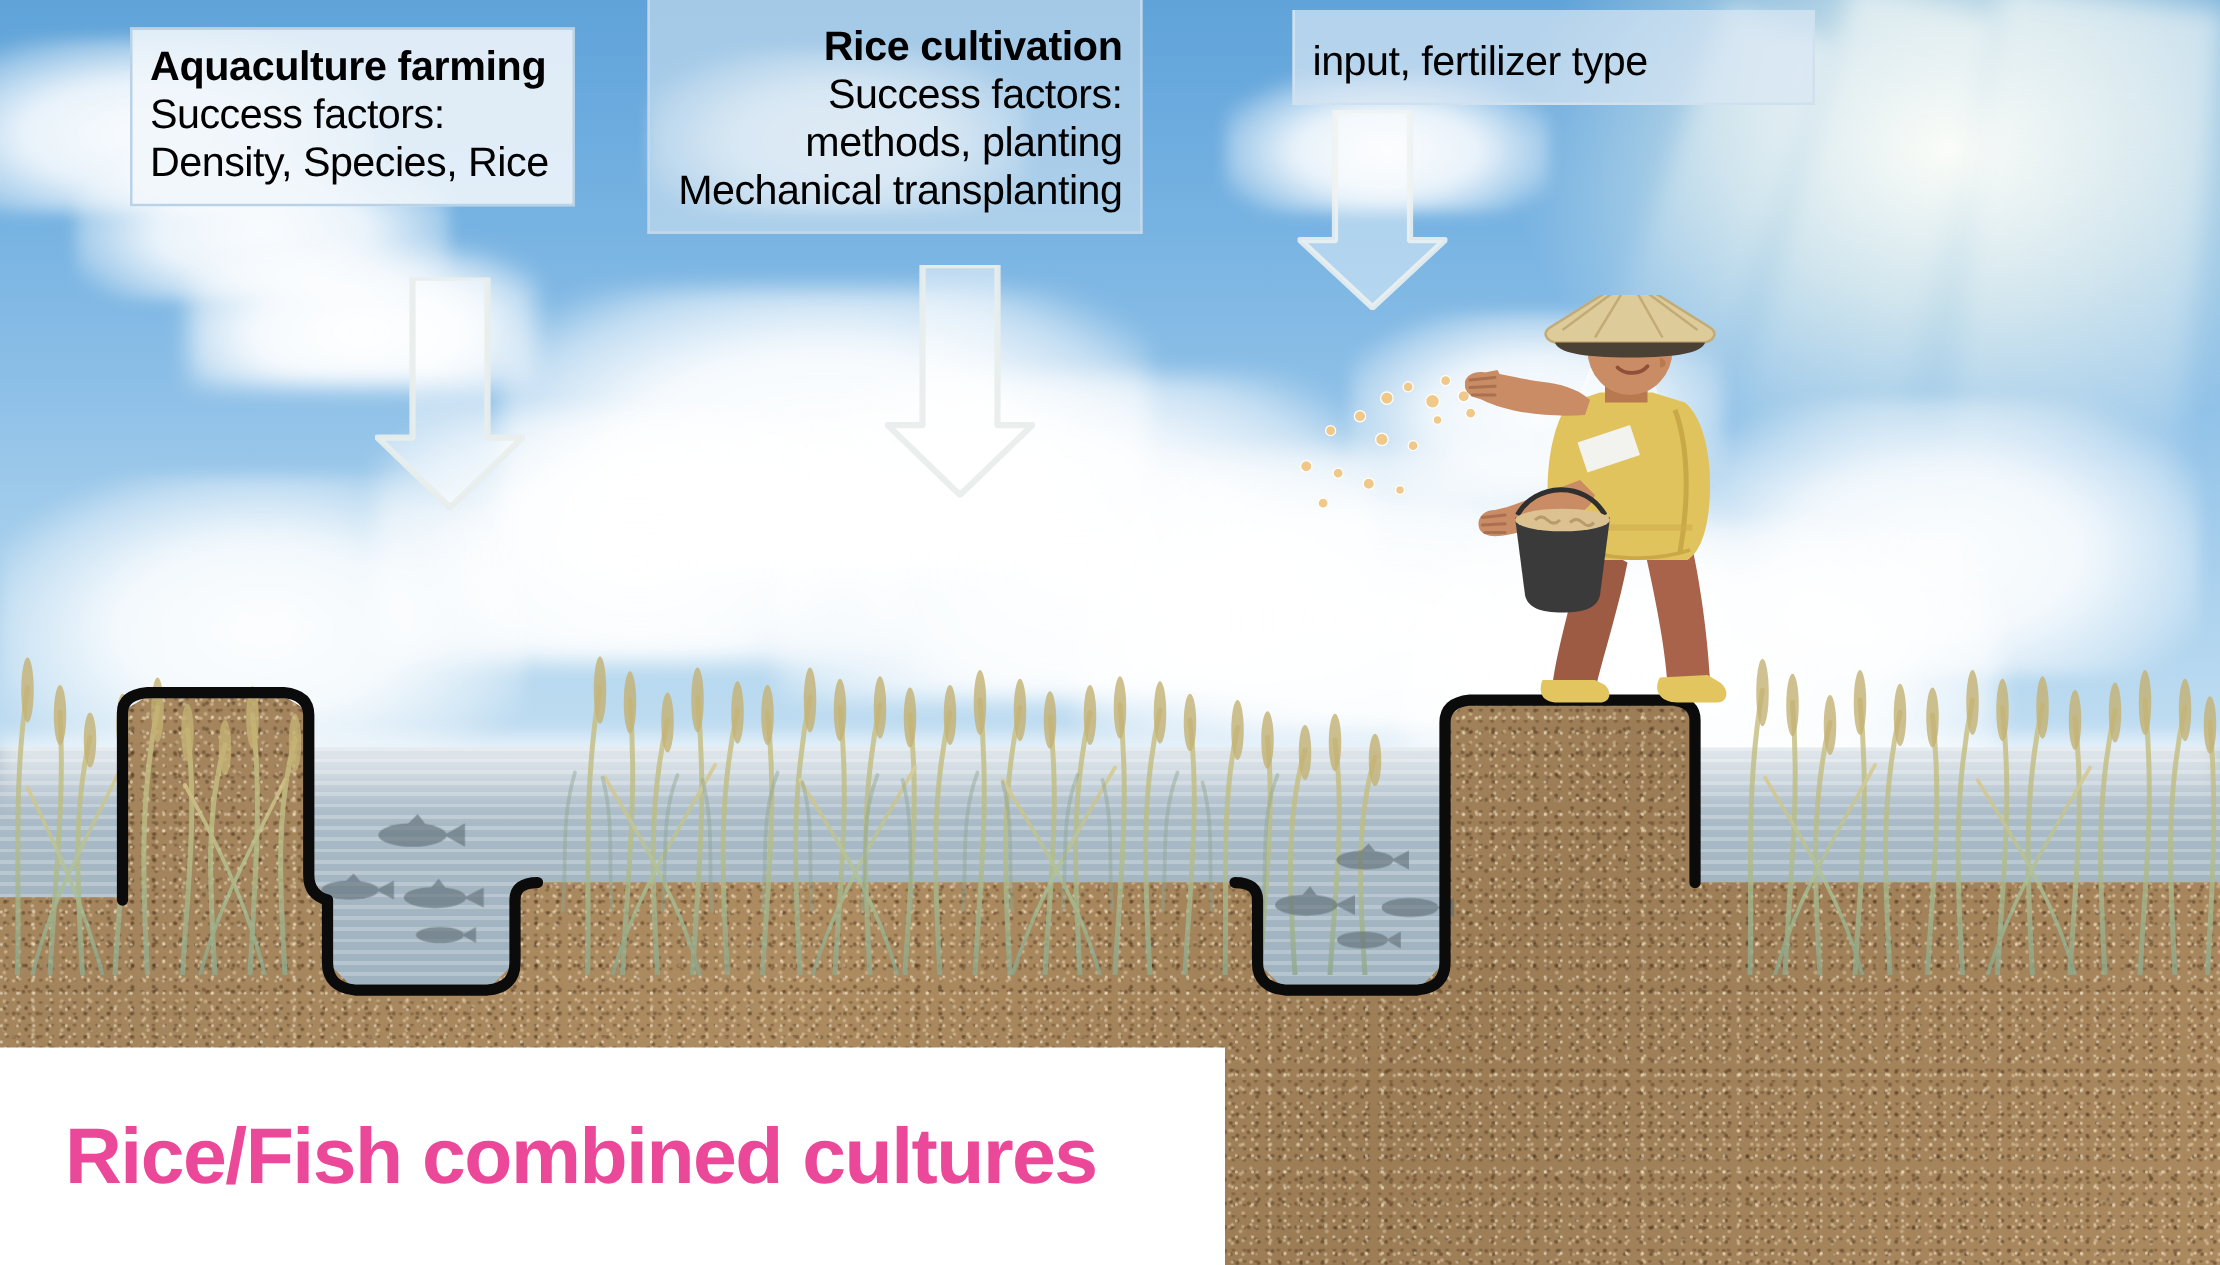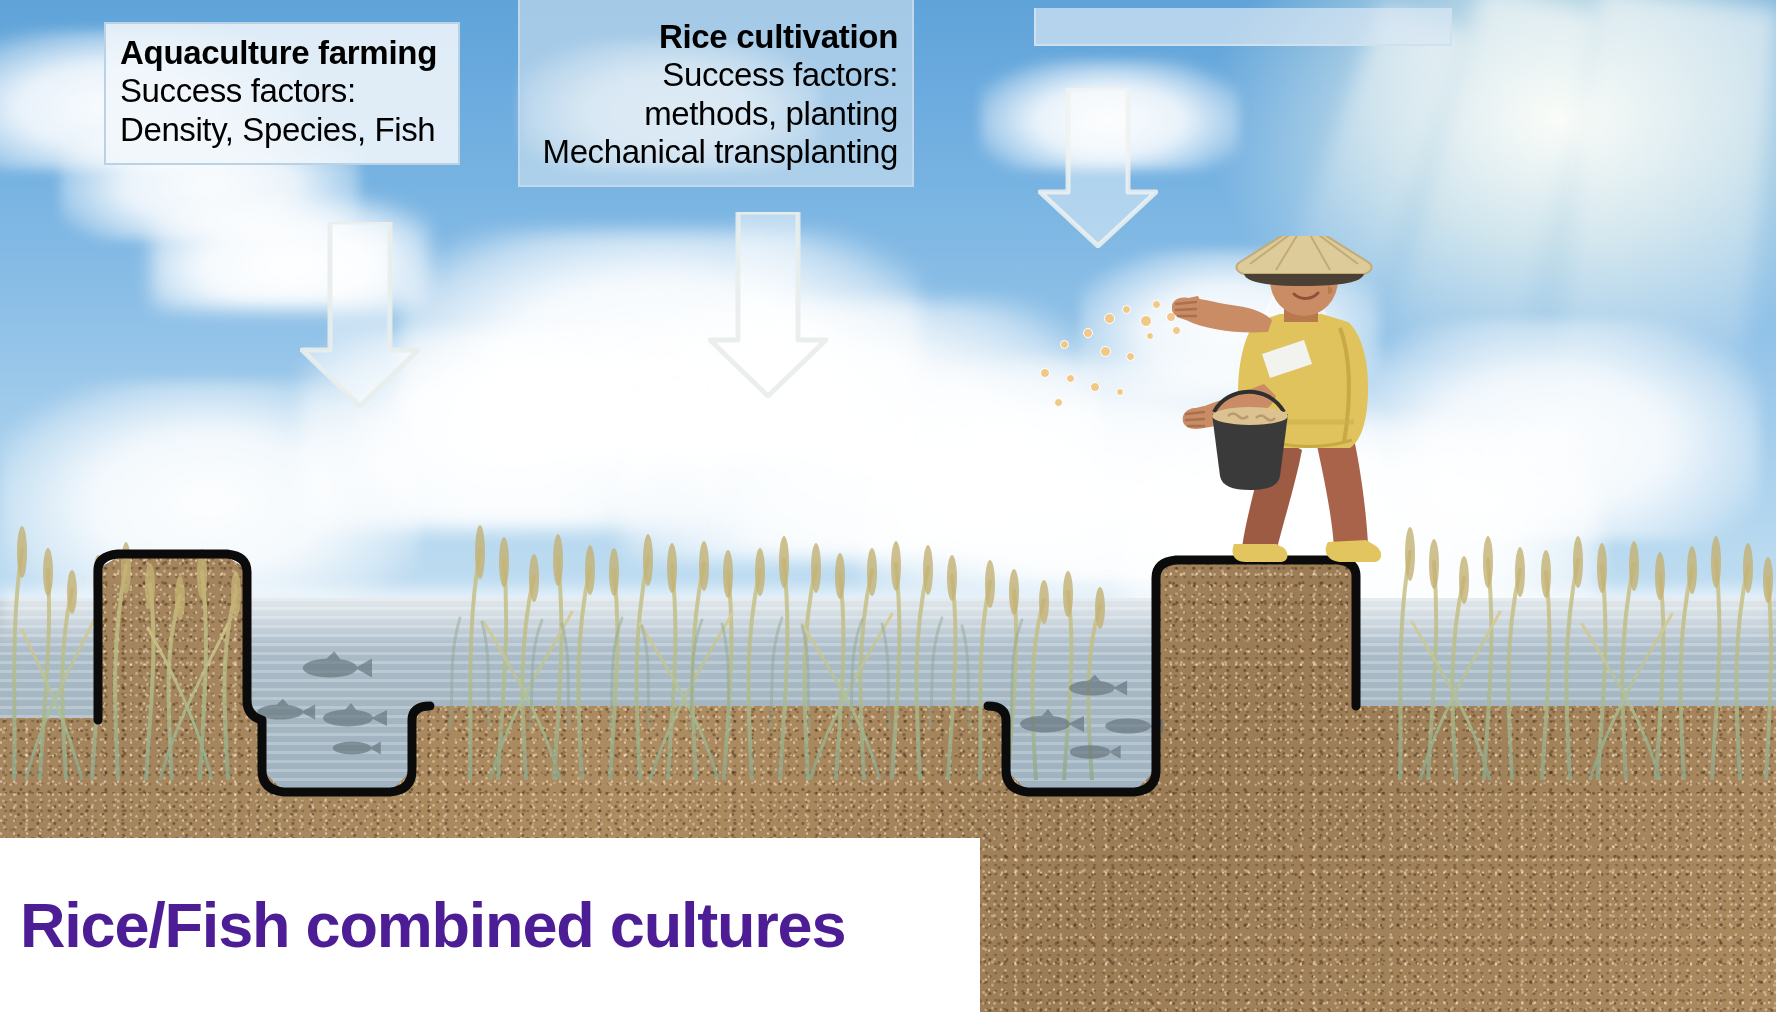--- a/index.html
+++ b/index.html
@@ -112,22 +112,22 @@
   
   .arrow { position: absolute; z-index: 30; }
 
   
   #title-band {
     position: absolute; left: 0; top: 838px; width: 980px; height: 174px;
     background: #ffffff; z-index: 60;
     display: flex; align-items: center;
   }
   #title-text {
-    font-size: 63px; font-weight: bold; color: #4c1d95;
-    padding-left: 20px; letter-spacing: -1.2px; white-space: nowrap;
+    font-size: 63px; font-weight: bold; color: #ec4899;
+    padding-left: 52px; letter-spacing: -1.2px; white-space: nowrap;
   }
 
   
   .plantgroup { position: absolute; z-index: 20; pointer-events: none; }
 
   
   #farmer { position: absolute; left: 1172px; top: 236px; z-index: 50; }
   .feedgrain { position: absolute; border-radius: 50%; background: #f0c98a; border: 1.5px solid #fff; z-index: 49; }
 </style>
 </head>
@@ -474,30 +474,31 @@
   <div class="feedgrain" style="left:1116px;top:388px;width:8px;height:8px;"></div>
   <div class="feedgrain" style="left:1054px;top:398px;width:9px;height:9px;"></div>
   <div class="feedgrain" style="left:1146px;top:332px;width:8px;height:8px;"></div>
   <div class="feedgrain" style="left:1172px;top:326px;width:9px;height:9px;"></div>
   <div class="feedgrain" style="left:1190px;top:306px;width:10px;height:10px;"></div>
   <div class="feedgrain" style="left:1253px;top:404px;width:8px;height:8px;"></div>
 
   <div class="callout" id="callout-aqua">
     <div class="ttl">Aquaculture farming</div>
     <div class="body">Success factors:</div>
-    <div class="body">Density, Species, Fish</div>
+    <div class="body">Density, Species, Rice</div>
   </div>
 
   <div class="callout" id="callout-rice">
     <div class="ttl">Rice cultivation</div>
     <div class="body">Success factors:</div>
     <div class="body">methods, planting</div>
     <div class="body">Mechanical transplanting</div>
   </div>
 
   <div class="callout" id="callout-feed">
+    <div class="body">input, fertilizer type</div>
   </div>
 
   <div id="title-band">
     <div id="title-text">Rice/Fish combined cultures</div>
   </div>
 
 </div>
 
 </body></html>

